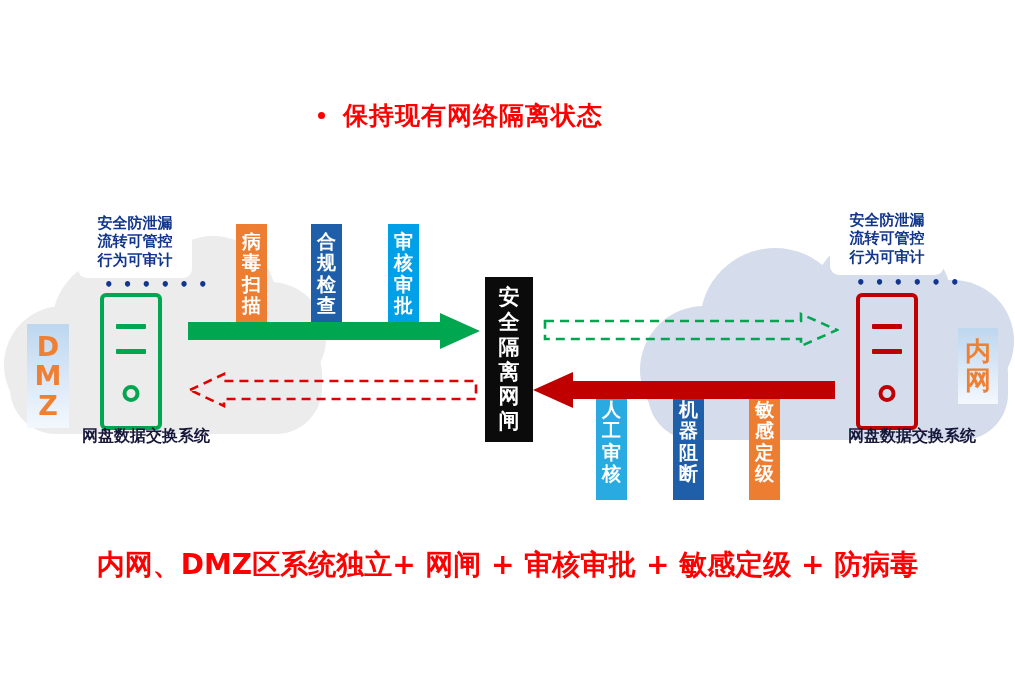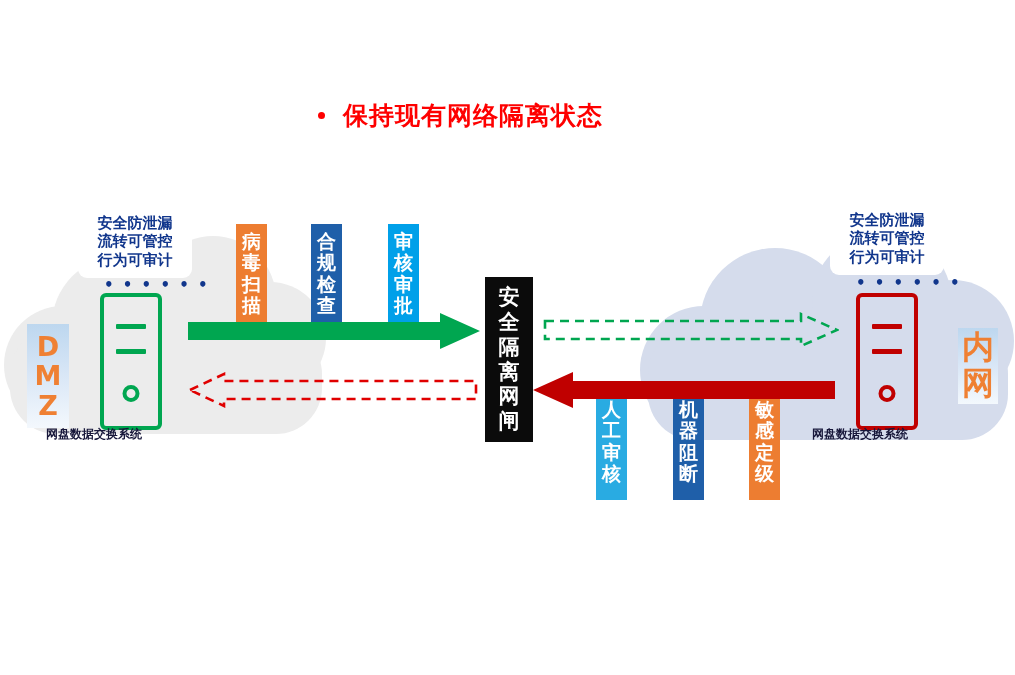--- a/index.html
+++ b/index.html
@@ -30,21 +30,21 @@
   
   .zonebox{
     position:absolute;
     background:linear-gradient(to bottom,#bdd7ef 0%,#d8e6f6 48%,#f3f8fd 100%);
     display:flex;flex-direction:column;align-items:center;justify-content:center;
   }
   .zonebox span{
     color:#ef8033;font-weight:bold;font-size:27px;line-height:1.08;
     display:block;text-align:center;
   }
-  .zonebox.cjk span{font-size:32px;line-height:1.12;}
+  .zonebox.cjk span{font-size:26px;line-height:1.12;}
 
   
   .server{position:absolute;box-sizing:border-box;border-radius:6px;background:transparent;}
   .server .bar{position:absolute;left:22%;width:56%;height:5px;border-radius:1px;}
   .server .dot{
     position:absolute;left:50%;transform:translateX(-50%);
     width:17px;height:17px;border-radius:50%;box-sizing:border-box;
   }
 
   
@@ -56,22 +56,22 @@
   .callout .cline{
     color:#11368c;font-weight:bold;font-size:15px;line-height:1.22;white-space:nowrap;
   }
   .dots{
     position:absolute;font-size:15px;font-weight:bold;color:#11368c;
     letter-spacing:2px;line-height:1;
   }
 
   
   .syscaption{
-    position:absolute;color:#17173a;font-weight:bold;font-size:12px;
-    white-space:nowrap;line-height:1;
+    position:absolute;color:#17173a;font-weight:bold;font-size:16px;
+    white-space:nowrap;line-height:1;margin-left:36px;
   }
 
   
   .chip{
     position:absolute;display:flex;flex-direction:column;
     align-items:center;justify-content:flex-start;
     color:#ffffff;font-weight:bold;font-size:19px;line-height:1.13;
     padding-top:7px;box-sizing:border-box;
   }
   .chip span{display:block;}
@@ -218,14 +218,15 @@
 
   <div class="gateway" style="left:485px;top:277px;width:48px;height:165px;">
     <span>安</span>
     <span>全</span>
     <span>隔</span>
     <span>离</span>
     <span>网</span>
     <span>闸</span>
   </div>
 
+  <div class="footer">内网、DMZ区系统独立+ 网闸 + 审核审批 + 敏感定级 + 防病毒</div>
 
 </div>
 
 </body></html>

